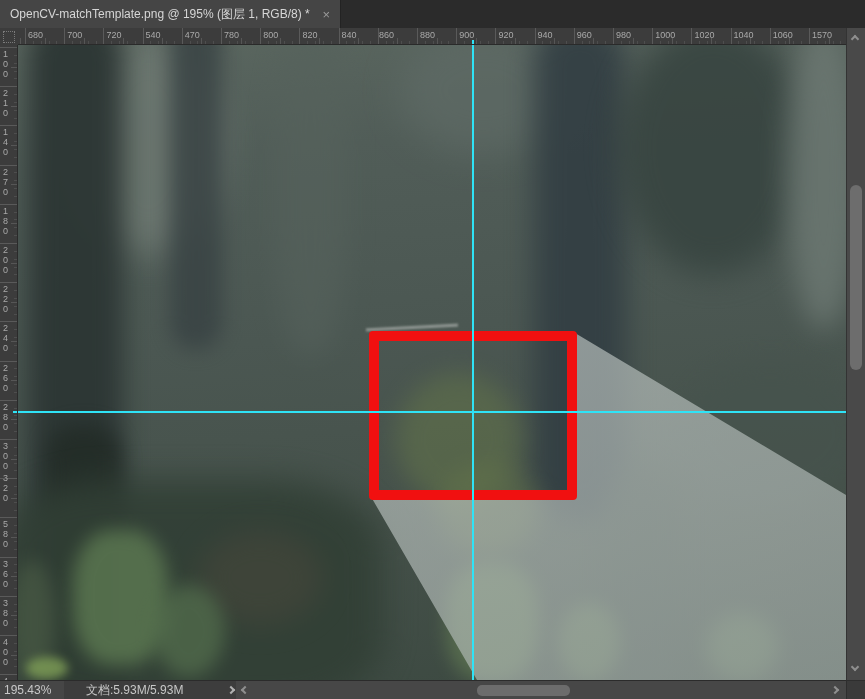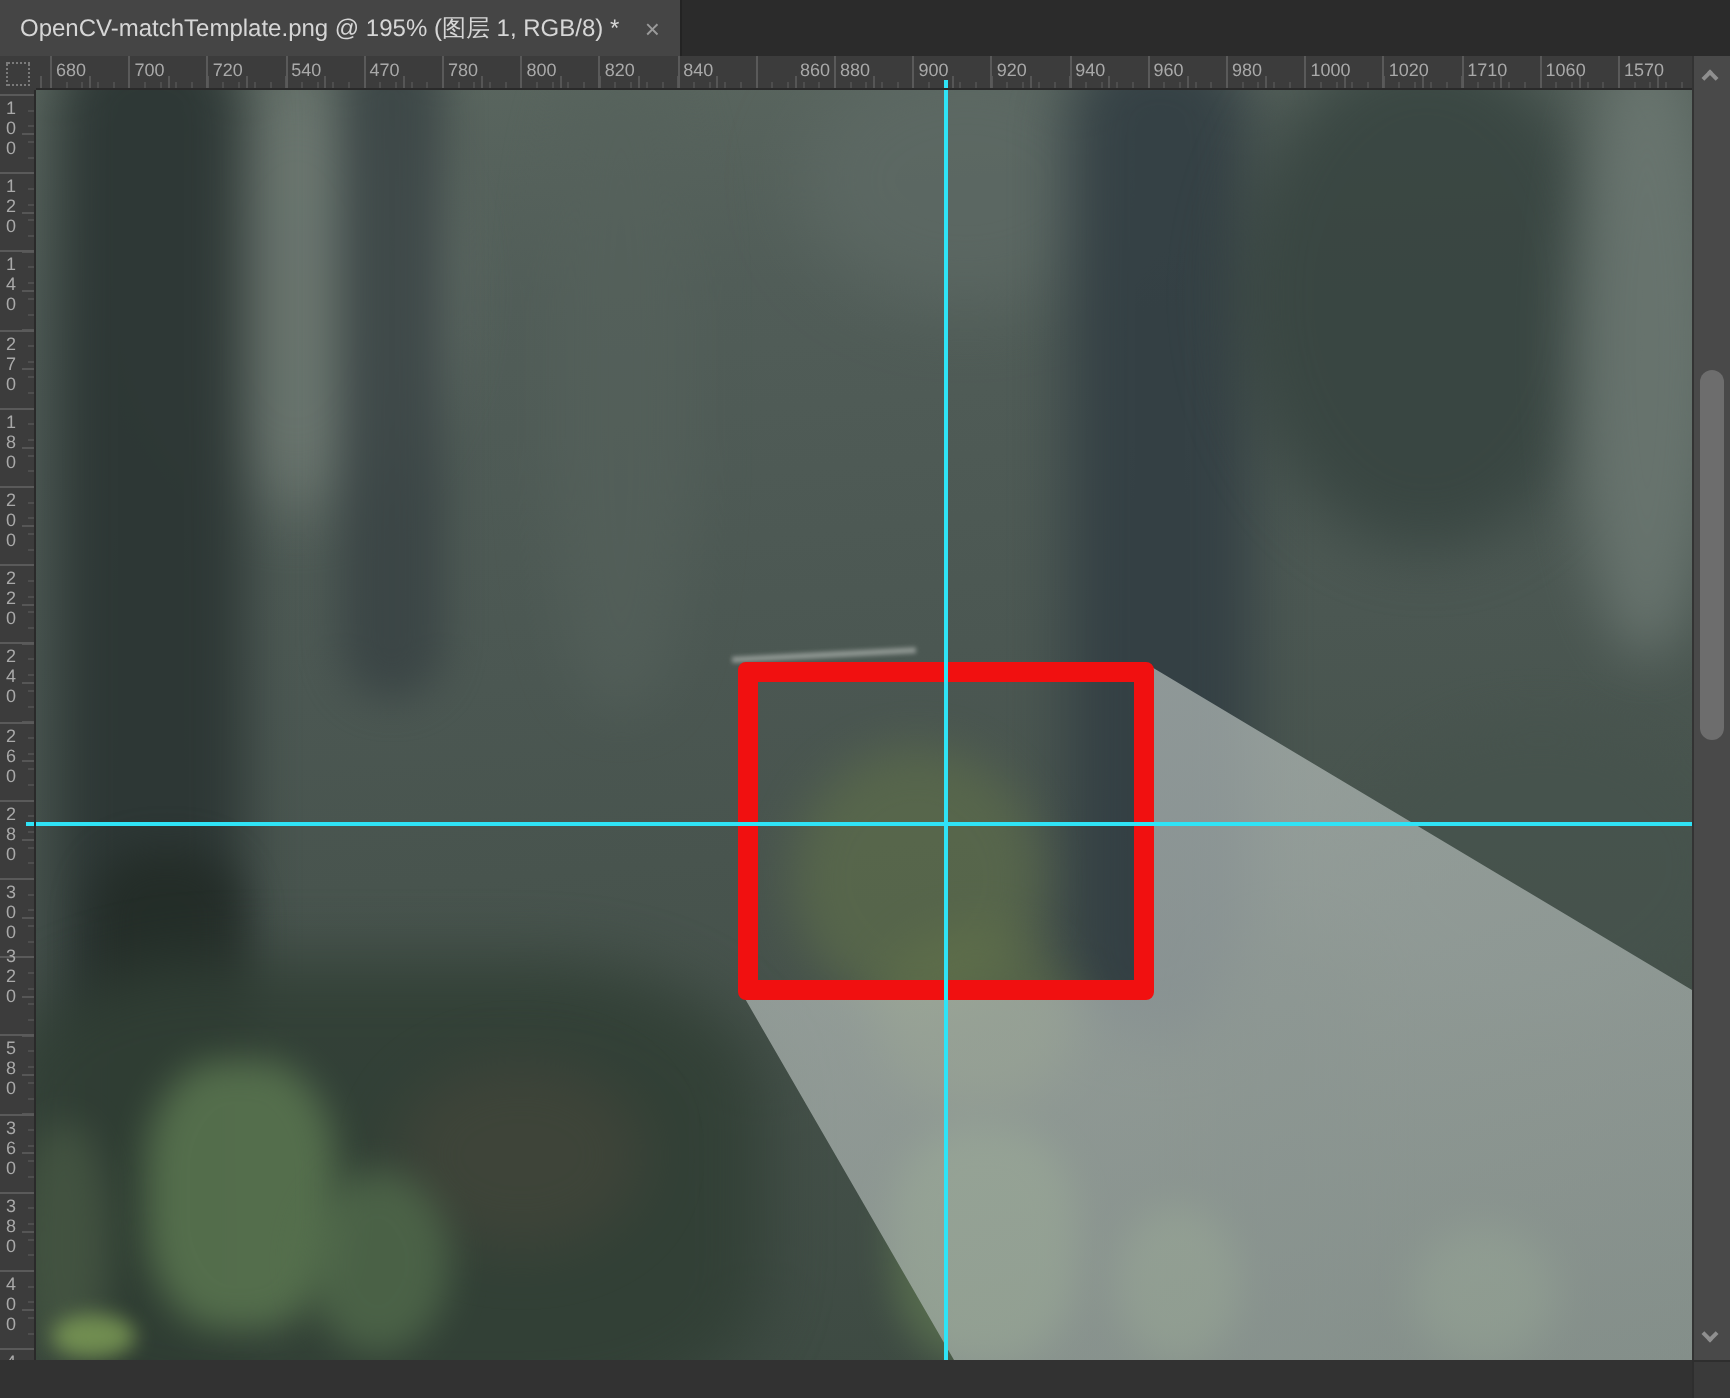--- a/index.html
+++ b/index.html
@@ -111,50 +111,50 @@
       <span class="hlabel" style="left:166.8px">470</span>
       <i class="htick" style="left:203px"></i>
       <span class="hlabel" style="left:206px">780</span>
       <i class="htick" style="left:242.20000000000002px"></i>
       <span class="hlabel" style="left:245.20000000000002px">800</span>
       <i class="htick" style="left:281.40000000000003px"></i>
       <span class="hlabel" style="left:284.40000000000003px">820</span>
       <i class="htick" style="left:320.6px"></i>
       <span class="hlabel" style="left:323.6px">840</span>
       <i class="htick" style="left:359.8px"></i>
-      <span class="hlabel" style="left:382px">860</span>
+      <span class="hlabel" style="left:361px">860</span>
       <i class="htick" style="left:399px"></i>
       <span class="hlabel" style="left:402px">880</span>
       <i class="htick" style="left:438.20000000000005px"></i>
       <span class="hlabel" style="left:441.20000000000005px">900</span>
       <i class="htick" style="left:477.40000000000003px"></i>
       <span class="hlabel" style="left:480.40000000000003px">920</span>
       <i class="htick" style="left:516.6px"></i>
       <span class="hlabel" style="left:519.6px">940</span>
       <i class="htick" style="left:555.8000000000001px"></i>
       <span class="hlabel" style="left:558.8000000000001px">960</span>
       <i class="htick" style="left:595px"></i>
       <span class="hlabel" style="left:598px">980</span>
       <i class="htick" style="left:634.2px"></i>
       <span class="hlabel" style="left:637.2px">1000</span>
       <i class="htick" style="left:673.4000000000001px"></i>
       <span class="hlabel" style="left:676.4000000000001px">1020</span>
       <i class="htick" style="left:712.6px"></i>
-      <span class="hlabel" style="left:715.6px">1710</span>
+      <span class="hlabel" style="left:715.6px">1040</span>
       <i class="htick" style="left:751.8000000000001px"></i>
       <span class="hlabel" style="left:754.8000000000001px">1060</span>
       <i class="htick" style="left:791px"></i>
       <span class="hlabel" style="left:794px">1570</span>
     </div>
   <div class="ruler-v">
     <i class="ruler-guide-mark-v" style="top: 366px; background: rgb(47, 227, 246);"></i>
   <i class="vtick" style="top:2px"></i>
       <span class="vlabel" style="top:4px">100</span>
       <i class="vtick" style="top:41.2px"></i>
-      <span class="vlabel" style="top:43.2px">120</span>
+      <span class="vlabel" style="top:43.2px">210</span>
       <i class="vtick" style="top:80.4px"></i>
       <span class="vlabel" style="top:82.4px">140</span>
       <i class="vtick" style="top:119.60000000000001px"></i>
       <span class="vlabel" style="top:121.60000000000001px">270</span>
       <i class="vtick" style="top:158.8px"></i>
       <span class="vlabel" style="top:160.8px">180</span>
       <i class="vtick" style="top:198px"></i>
       <span class="vlabel" style="top:200px">200</span>
       <i class="vtick" style="top:237.20000000000002px"></i>
       <span class="vlabel" style="top:239.20000000000002px">220</span>
@@ -216,15 +216,27 @@
     <div class="guide guide-v" style="background: rgb(47, 227, 246);"></div>
     <div class="guide guide-h" style="background: rgb(47, 227, 246);"></div>
   </div>
 
   <div class="scrollbar-v">
     <i class="chev chev-up"></i>
     <div class="thumb"></div>
     <i class="chev chev-down"></i>
   </div>
 
+  <div class="status-bar">
+    <div class="zoom-field">195.43%</div>
+    <div class="doc-info">文档:5.93M/5.93M</div>
+    <div class="status-popup">
+      <i class="chev chev-right"></i>
+    </div>
+    <div class="scrollbar-h">
+      <i class="chev chev-left"></i>
+      <div class="thumb"></div>
+      <i class="chev chev-right"></i>
+    </div>
+  </div>
   <div class="sb-corner"></div>
 
 </div>
 
 </body></html>

